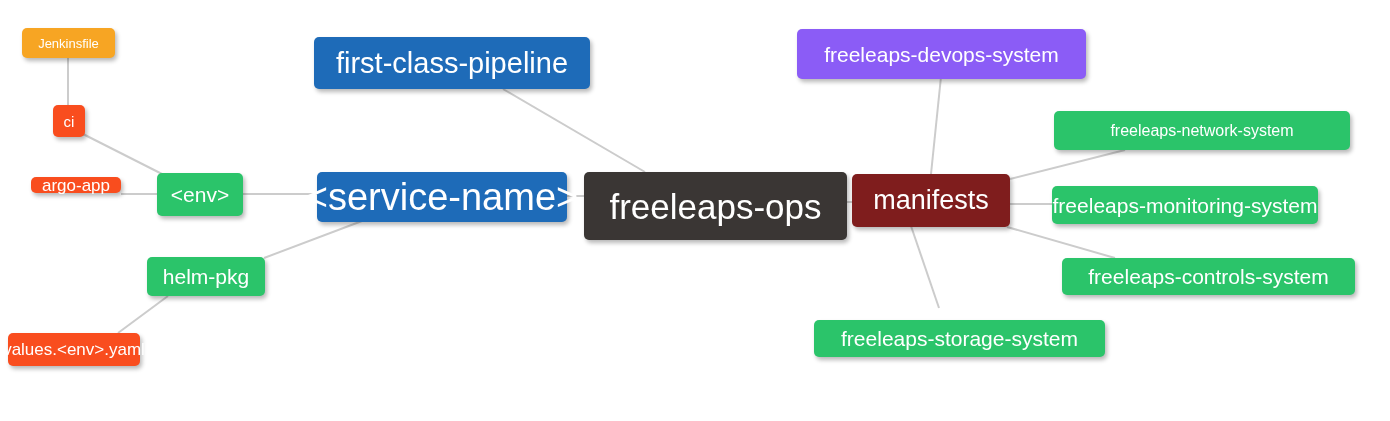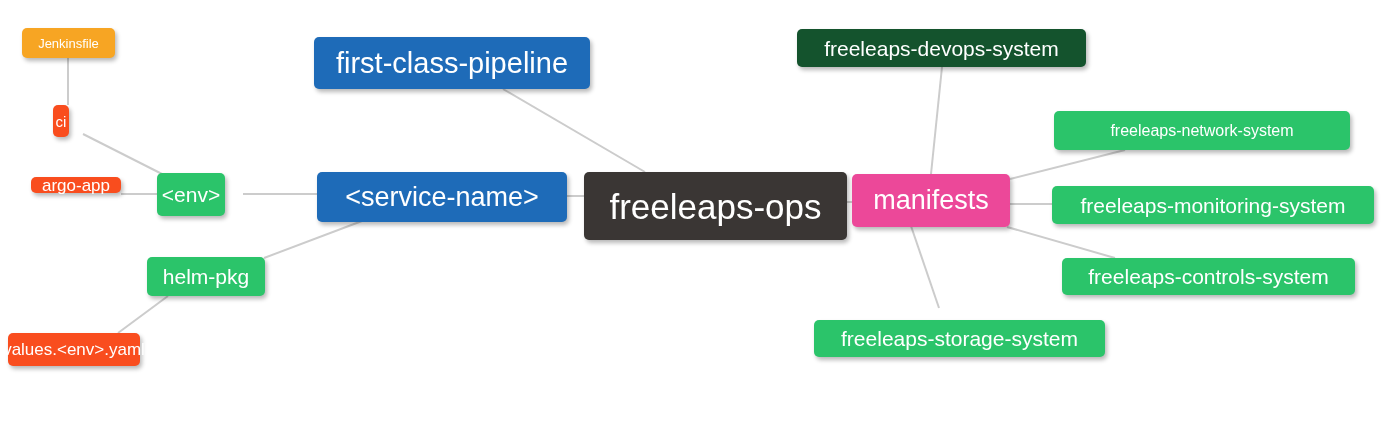--- a/index.html
+++ b/index.html
@@ -52,41 +52,41 @@
     <line x1="847" y1="202" x2="852" y2="202"></line>
     <line x1="931" y1="174" x2="942" y2="67"></line>
     <line x1="1010" y1="179" x2="1125" y2="150"></line>
     <line x1="1010" y1="204" x2="1052" y2="204"></line>
     <line x1="1007" y1="227" x2="1115" y2="258"></line>
     <line x1="911" y1="226" x2="939" y2="308"></line>
   </svg>
 
   <div class="node" style="left: 22px; top: 28px; width: 93px; height: 30px; font-size: 13px; background-color: rgb(247, 165, 35);">Jenkinsfile</div>
 
-  <div class="node" style="left: 53px; top: 105px; width: 16px; height: 32px; font-size: 15px; background-color: rgb(249, 77, 30);">ci</div>
+  <div class="node" style="left: 53px; top: 105px; width: 32px; height: 32px; font-size: 15px; background-color: rgb(249, 77, 30);">ci</div>
 
   <div class="node" style="left: 31px; top: 177px; width: 90px; height: 16px; font-size: 17px; background-color: rgb(249, 77, 30);">argo-app</div>
 
-  <div class="node" style="left: 157px; top: 173px; width: 68px; height: 43px; font-size: 21px; background-color: rgb(43, 196, 106); text-align: right;">&lt;env&gt;</div>
+  <div class="node" style="left: 157px; top: 173px; width: 86px; height: 43px; font-size: 21px; background-color: rgb(43, 196, 106); text-align: right;">&lt;env&gt;</div>
 
   <div class="node" style="left: 147px; top: 257px; width: 118px; height: 39px; font-size: 21px; background-color: rgb(43, 196, 106);">helm-pkg</div>
 
   <div class="node" style="left: 8px; top: 333px; width: 132px; height: 33px; font-size: 17px; background-color: rgb(249, 77, 30);">values.&lt;env&gt;.yaml</div>
 
   <div class="node" style="left: 314px; top: 37px; width: 276px; height: 52px; font-size: 29px; background-color: rgb(30, 107, 184);">first-class-pipeline</div>
 
-  <div class="node" style="left: 317px; top: 172px; width: 250px; height: 50px; font-size: 27px; background-color: rgb(30, 107, 184);">&lt;service-name&gt;</div>
+  <div class="node" style="left: 317px; top: 172px; width: 250px; height: 50px; font-size: 38px; background-color: rgb(30, 107, 184);">&lt;service-name&gt;</div>
 
   <div class="node" style="left: 584px; top: 172px; width: 263px; height: 68px; font-size: 35px; background-color: rgb(58, 54, 52);">freeleaps-ops</div>
 
-  <div class="node" style="left: 852px; top: 174px; width: 158px; height: 53px; font-size: 27px; background-color: #ec4899;">manifests</div>
+  <div class="node" style="left: 852px; top: 174px; width: 158px; height: 53px; font-size: 27px; background-color: #7f1d1d;">manifests</div>
 
-  <div class="node" style="left: 797px; top: 29px; width: 289px; height: 38px; font-size: 21px; background-color: #14532d;">freeleaps-devops-system</div>
+  <div class="node" style="left: 797px; top: 29px; width: 289px; height: 50px; font-size: 21px; background-color: #8b5cf6;">freeleaps-devops-system</div>
 
   <div class="node" style="left: 1054px; top: 111px; width: 296px; height: 39px; font-size: 16px; background-color: rgb(43, 196, 106);">freeleaps-network-system</div>
 
-  <div class="node" style="left: 1052px; top: 186px; width: 322px; height: 38px; font-size: 21px; background-color: rgb(43, 196, 106);">freeleaps-monitoring-system</div>
+  <div class="node" style="left: 1052px; top: 186px; width: 266px; height: 38px; font-size: 21px; background-color: rgb(43, 196, 106);">freeleaps-monitoring-system</div>
 
   <div class="node" style="left: 1062px; top: 258px; width: 293px; height: 37px; font-size: 21px; background-color: rgb(43, 196, 106);">freeleaps-controls-system</div>
 
   <div class="node" style="left: 814px; top: 308px; width: 291px; height: 37px; font-size: 21px; background-color: rgb(43, 196, 106); margin-top: 12px;">freeleaps-storage-system</div>
 
 </div>
 
 </body></html>

